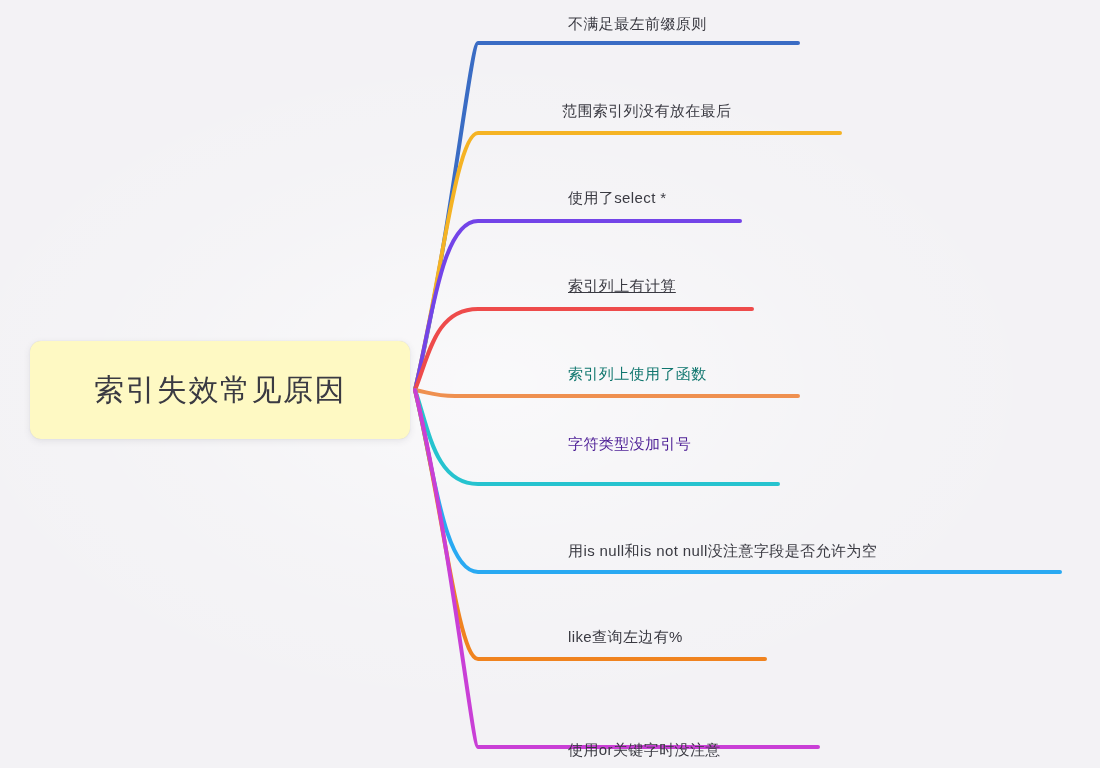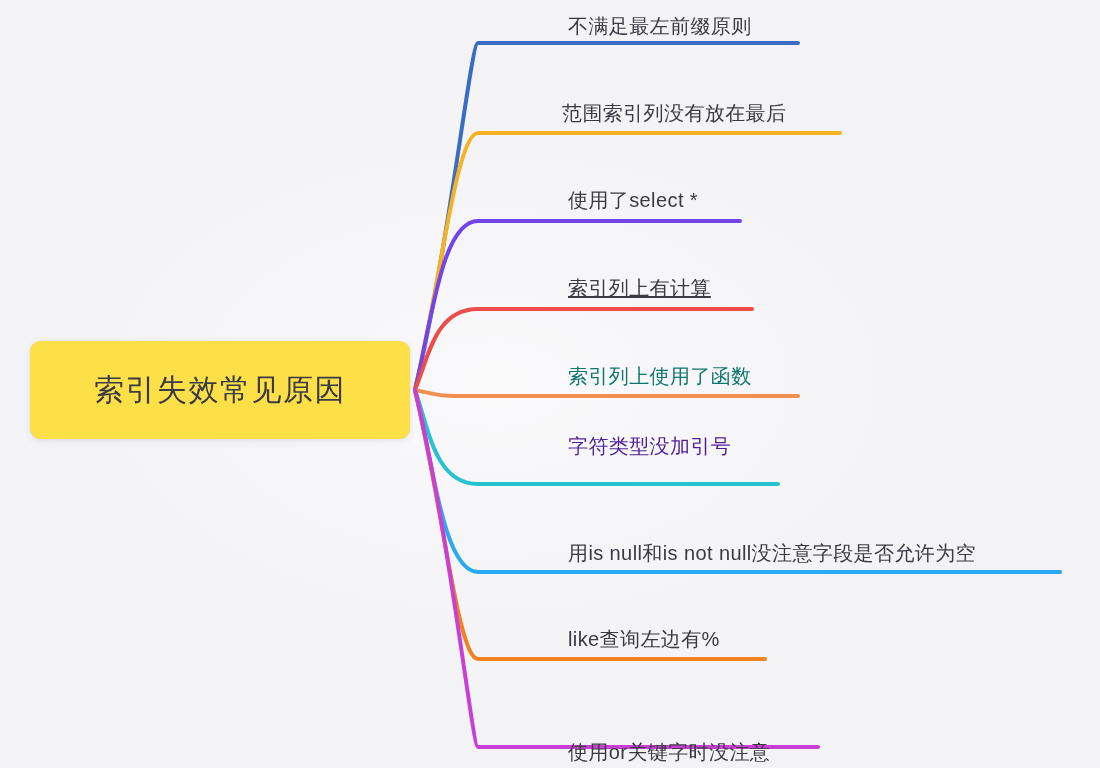--- a/index.html
+++ b/index.html
@@ -40,40 +40,40 @@
     width: 1100px;
     height: 768px;
     z-index: 1;
   }
   .root-node {
     position: absolute;
     left: 30px;
     top: 341px;
     width: 380px;
     height: 98px;
-    background: #fde047;
+    background: #fef9c3;
     border-radius: 11px;
     box-shadow: 0 2px 7px rgba(60,60,80,0.10),
                 0 0 1px rgba(60,60,80,0.18);
     display: flex;
     align-items: center;
     justify-content: center;
     z-index: 3;
   }
   .root-label {
     font-size: 30px;
     color: #3a3a42;
     letter-spacing: 1.5px;
     white-space: nowrap;
     font-weight: 400;
   }
   .branch-label {
     position: absolute;
     z-index: 2;
-    font-size: 20px;
+    font-size: 15px;
     color: #3b3b43;
     white-space: nowrap;
     letter-spacing: 0.4px;
     line-height: 1;
   }
 </style>
 </head>
 <body>
 
 <div id="mindmap">

